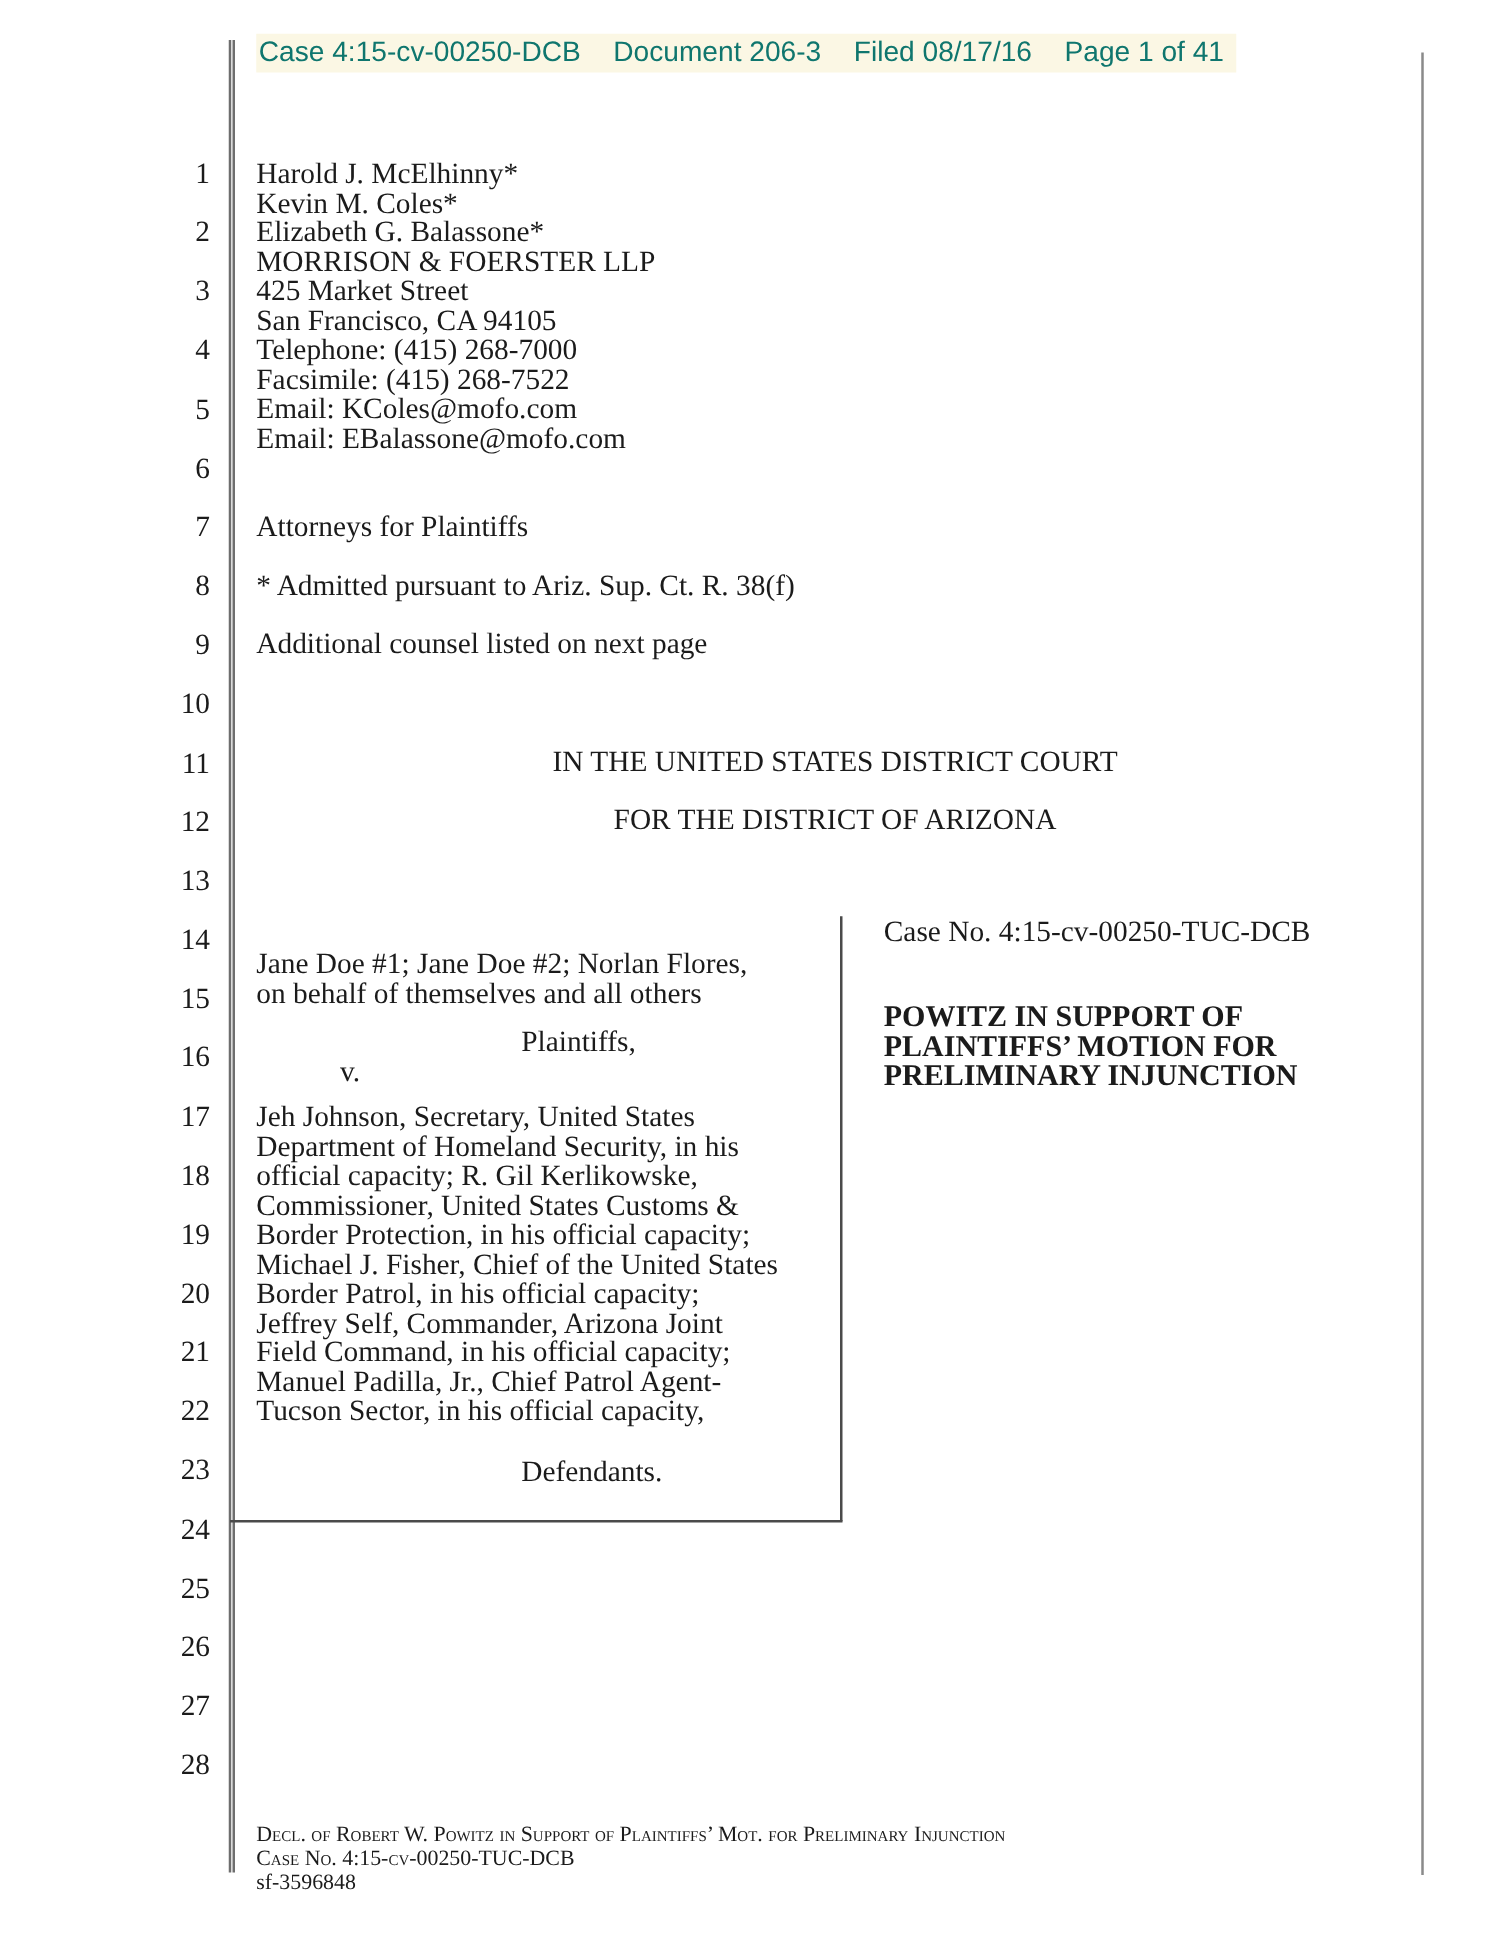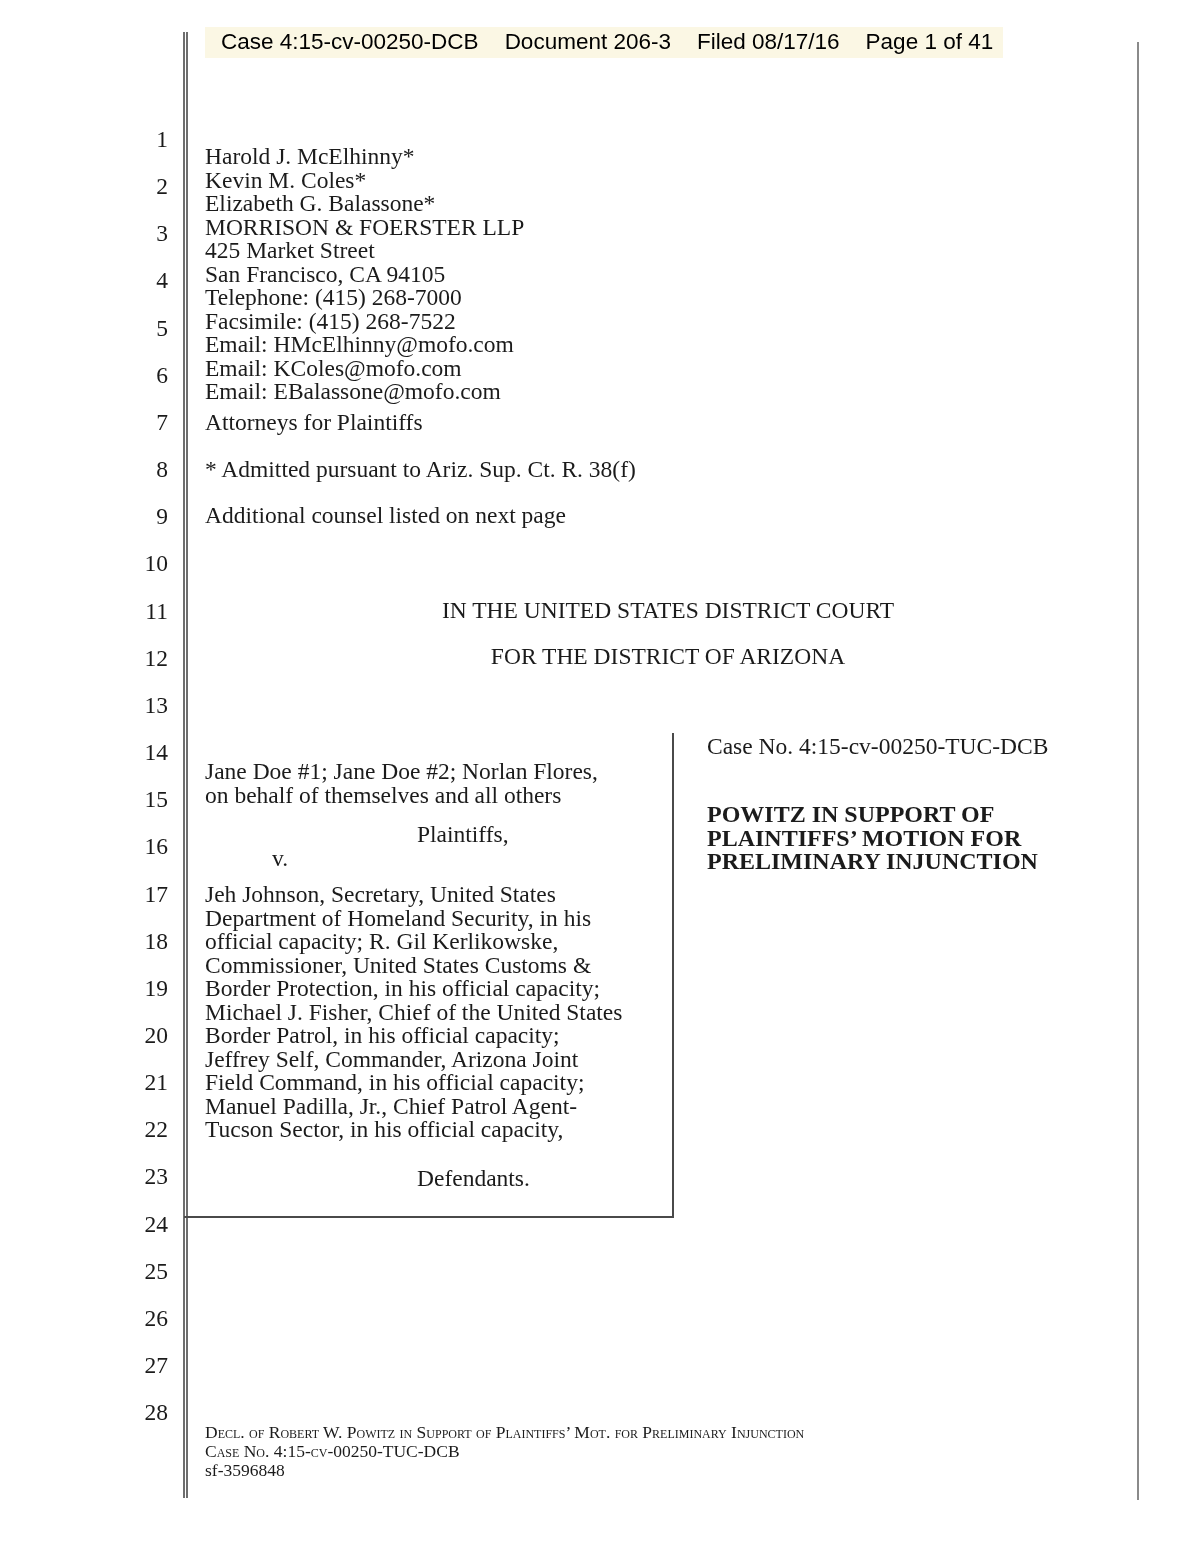--- a/index.html
+++ b/index.html
@@ -27,53 +27,53 @@
   }
   .caption-bottom{
     position:absolute;left:184px;top:1216px;width:490px;height:2px;
     background:#4a4a4a;
   }
   
   .pacer-header{
     position:absolute;left:205px;top:27px;
     font-family:"Liberation Sans", sans-serif;
     font-size:22.5px;line-height:27px;
-    color:#000000;
+    color:#0f766e;
     background:#fbf7e4;
-    padding:1px 10px 3px 16px;
+    padding:1px 10px 3px 2px;
     white-space:nowrap;
   }
   .pacer-header span{margin-right:26px;}
   .pacer-header span:last-child{margin-right:0;}
   
   .line-numbers{
     position:absolute;left:100px;top:116px;width:68px;
     text-align:right;
     font-size:23.5px;line-height:47.15px;
   }
   
   .tblock{position:absolute;font-size:23.5px;line-height:23.5px;white-space:nowrap;}
-  .counsel-block{left:205px;top:145px;}
+  .counsel-block{left:205px;top:128px;}
   .attorneys-for{left:205px;top:411px;}
   .admission-note{left:205px;top:458px;}
   .additional-counsel{left:205px;top:504px;}
   .court-line{left:205px;width:926px;text-align:center;white-space:nowrap;}
   .court-line-1{top:599px;}
   .court-line-2{top:645px;}
   
   .plaintiff-lines{left:205px;top:732px;margin-top:28px;}
   .plaintiffs-label{left:417px;top:823px;}
   .versus{left:272px;top:847px;}
   .defendant-lines{left:205px;top:883px;}
   .defendants-label{left:417px;top:1167px;}
   .case-no{left:707px;top:735px;}
   .doc-title{left:707px;top:803px;font-weight:bold;font-size:24px;line-height:23.6px;}
   
   .footer{
-    position:absolute;left:205px;top:1423px;
+    position:absolute;left:205px;top:1458px;
     font-size:17.5px;line-height:19.2px;white-space:nowrap;
   }
   .footer .sc{font-variant:small-caps;}
 </style>
 </head>
 <body>
 
 <div class="page">
 
   <div class="pacer-header">
@@ -116,21 +116,20 @@
 
   <div class="tblock counsel-block">
     <div>Harold J. McElhinny*</div>
     <div>Kevin M. Coles*</div>
     <div>Elizabeth G. Balassone*</div>
     <div>MORRISON &amp; FOERSTER LLP</div>
     <div>425 Market Street</div>
     <div>San Francisco, CA 94105</div>
     <div>Telephone: (415) 268-7000</div>
     <div>Facsimile: (415) 268-7522</div>
-    <div>Email: HMcElhinny@mofo.com</div>
     <div>Email: KColes@mofo.com</div>
     <div>Email: EBalassone@mofo.com</div>
   </div>
 
   <div class="tblock attorneys-for">Attorneys for Plaintiffs</div>
   <div class="tblock admission-note">* Admitted pursuant to Ariz. Sup. Ct. R. 38(f)</div>
   <div class="tblock additional-counsel">Additional counsel listed on next page</div>
 
   <div class="tblock court-line court-line-1">IN THE UNITED STATES DISTRICT COURT</div>
   <div class="tblock court-line court-line-2">FOR THE DISTRICT OF ARIZONA</div>

